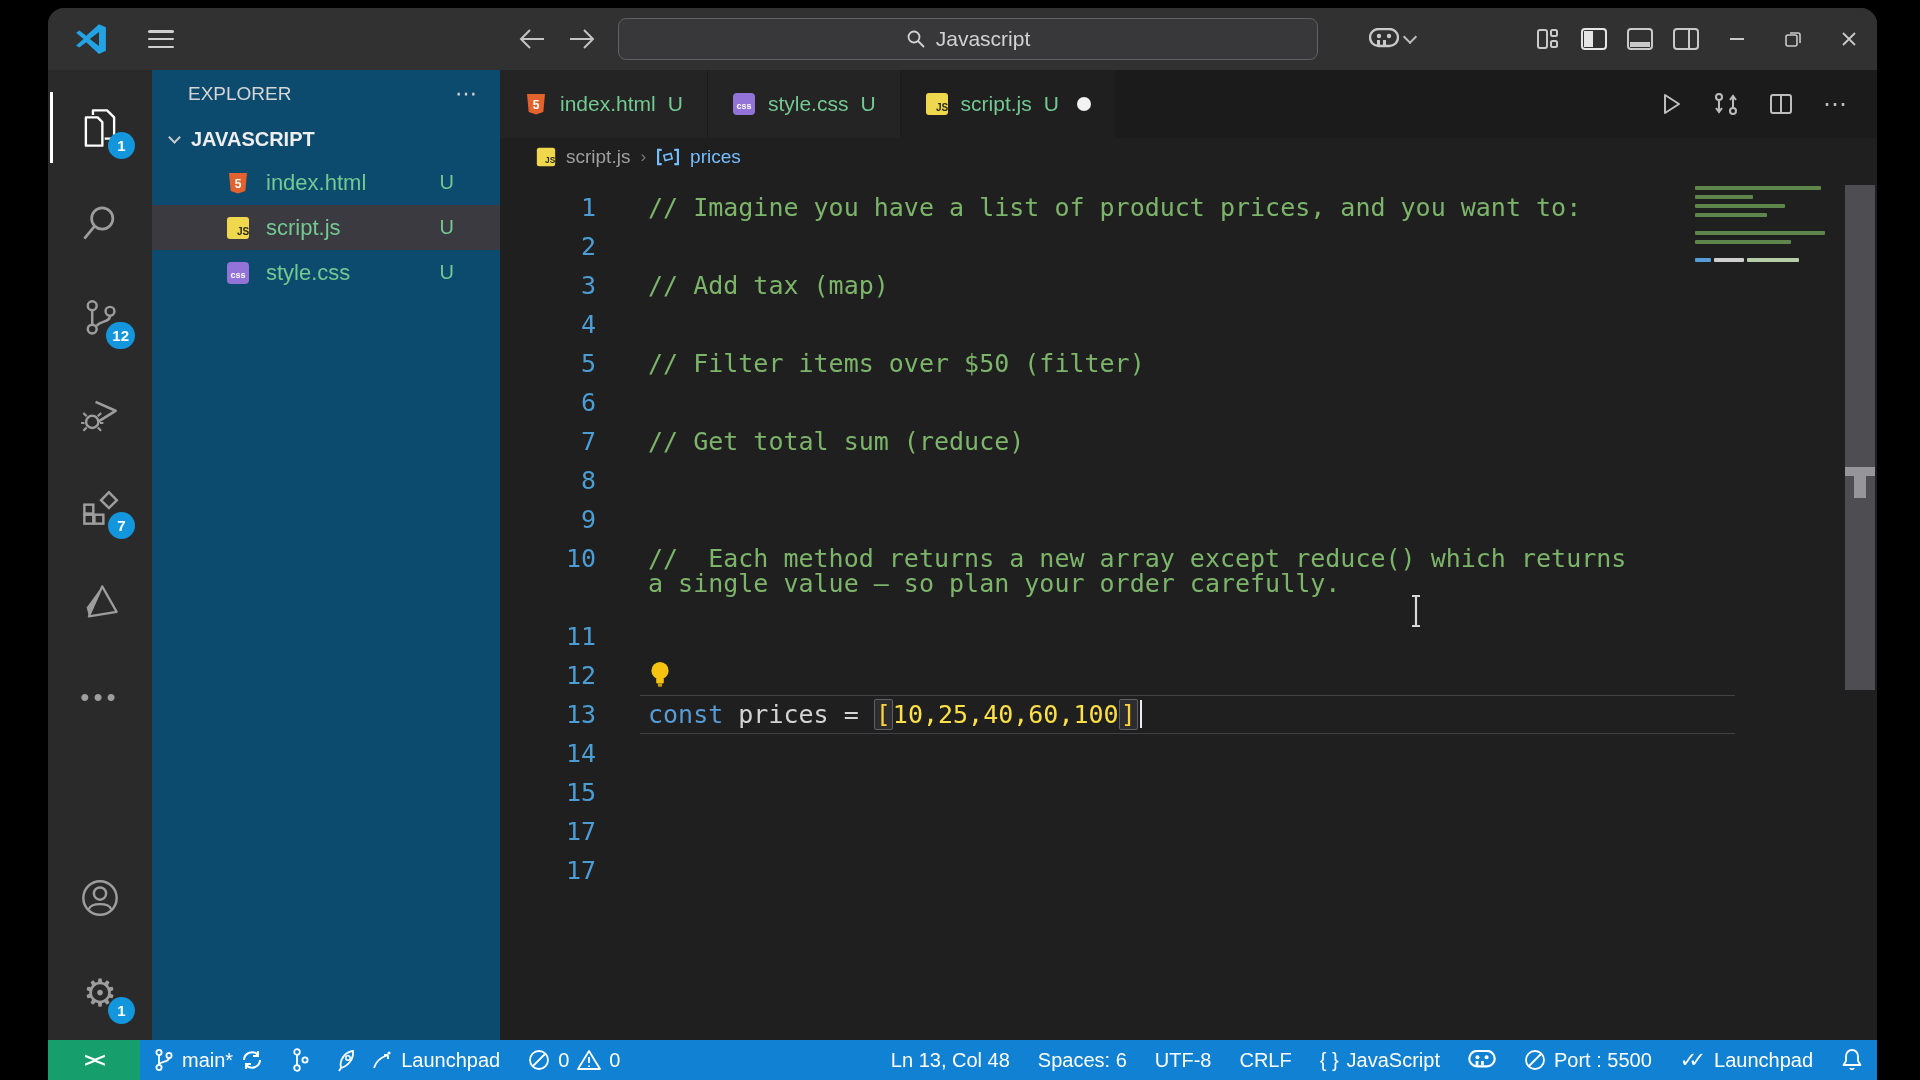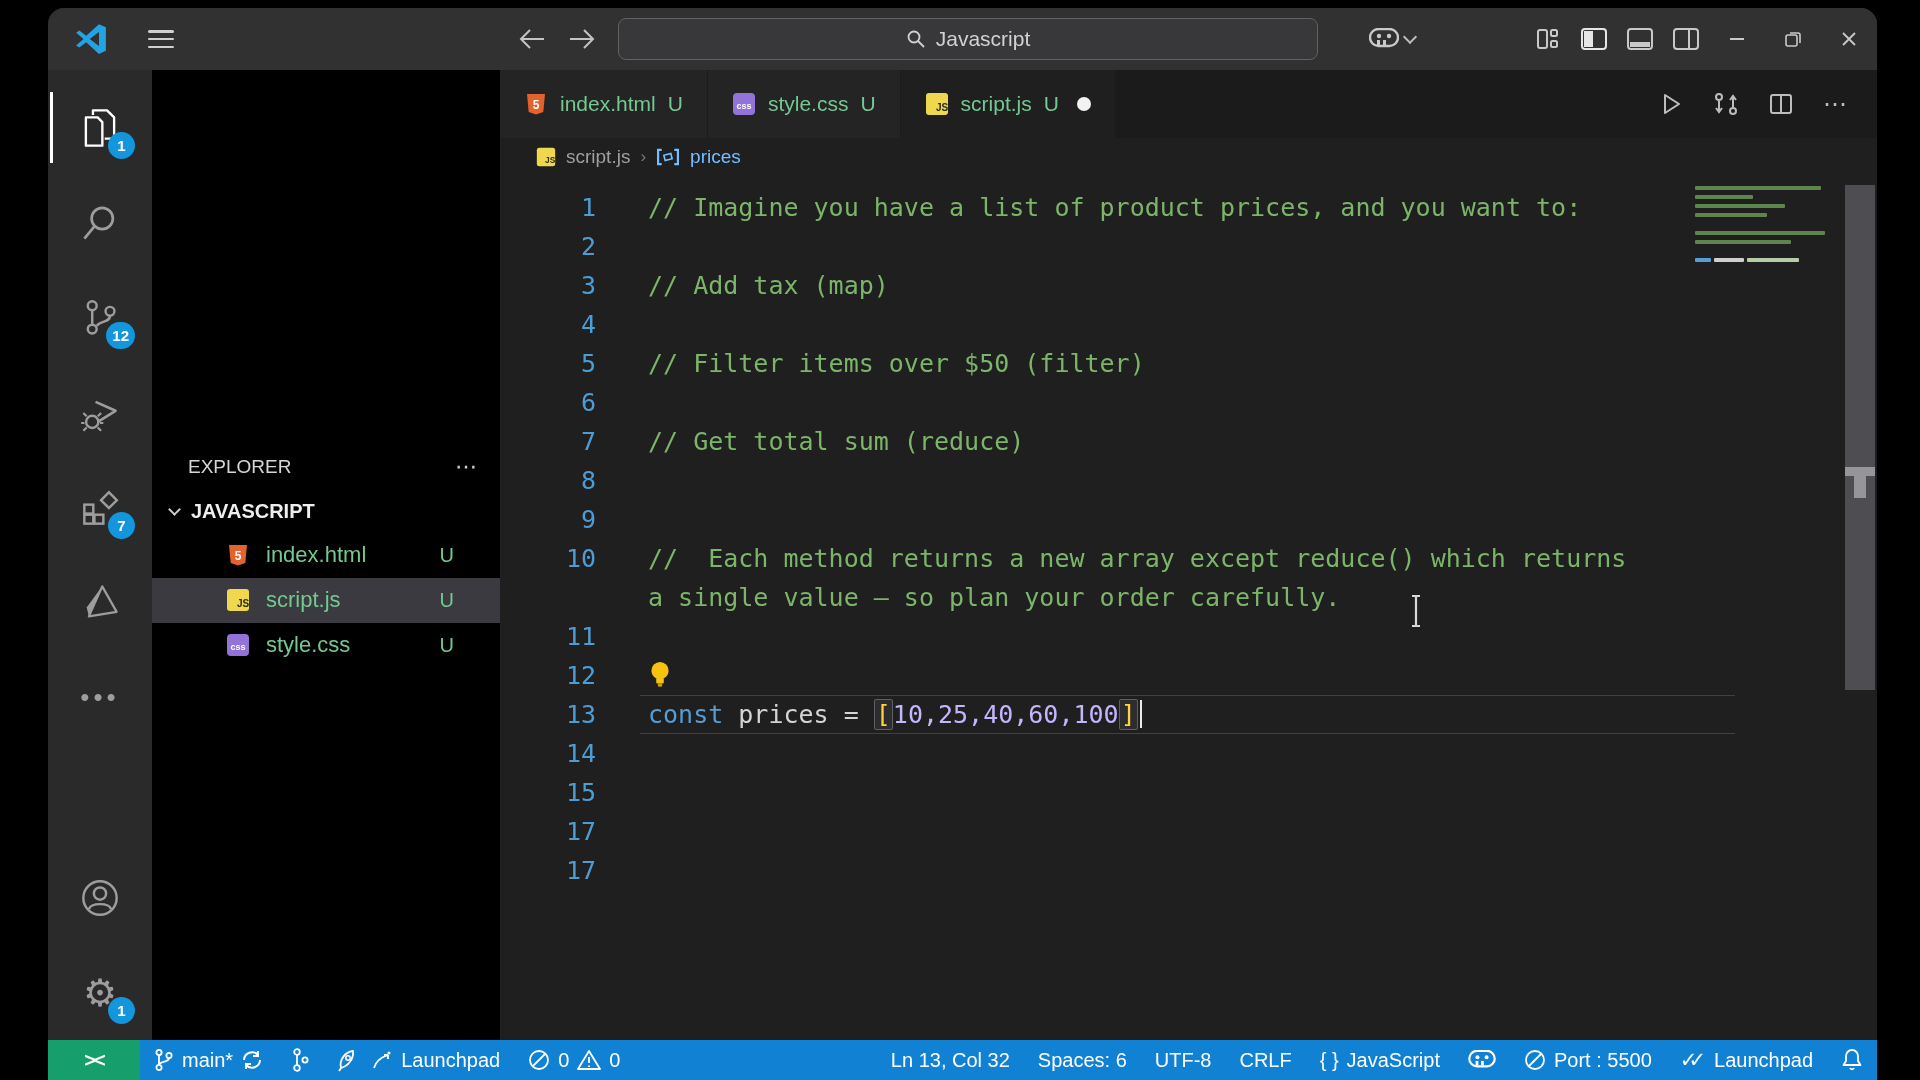--- a/index.html
+++ b/index.html
@@ -42,21 +42,21 @@
              color:#9d9d9d; cursor:pointer; }
   .ab-item.active { color:#ffffff; }
   .ab-item.active::before { content:""; position:absolute; left:2px; top:12px; bottom:12px; width:3px; background:#fff; }
   .ab-badge { position:absolute; right:17px; bottom:16px; min-width:27px; height:27px; padding:0 6px;
               background:#1496dc; border-radius:14px; color:#fff; font-size:15px; font-weight:bold;
               display:flex; align-items:center; justify-content:center; }
   .ab-spacer { flex:1 1 auto; }
   .ab-dots { color:#9d9d9d; font-size:26px; letter-spacing:4px; }
 
   
-  .sidebar { width:348px; background:#000000; flex:0 0 auto; display:flex; flex-direction:column; color:#cccccc;justify-content:center; }
+  .sidebar { width:348px; background:#0c4a6e; flex:0 0 auto; display:flex; flex-direction:column; color:#cccccc; }
   .sb-header { height:48px; display:flex; align-items:center; padding:0 20px 0 36px; }
   .sb-title { font-size:19px; color:#d6d6d6; }
   .sb-more { margin-left:auto; font-size:22px; letter-spacing:3px; color:#cfcfcf; cursor:pointer; }
   .sb-section { height:42px; display:flex; align-items:center; padding-left:12px; cursor:pointer; }
   .sb-chev { width:9px; height:9px; border-right:2px solid #cccccc; border-bottom:2px solid #cccccc;
              transform:rotate(45deg); margin:0 12px 4px 6px; }
   .sb-section-label { font-size:20px; font-weight:bold; color:#eeeeee; }
   .file-row { height:45px; display:flex; align-items:center; padding-left:74px; cursor:pointer; }
   .file-row.selected { background:#3a3a40; }
   .file-icon { width:24px; height:24px; margin-right:16px; flex:0 0 auto; }
@@ -85,25 +85,25 @@
   .bc-symbol { color:#75beff; }
 
   
   .codearea { flex:1 1 auto; position:relative; padding-top:12px; overflow:hidden;
               font-family:"DejaVu Sans Mono", monospace; }
   .code-row { display:flex; height:39px; line-height:39px; font-size:25px; position:relative; }
   .code-row.wrap2 { height:78px; }
   .ln { width:96px; text-align:right; color:#4d9dd5; flex:0 0 auto; }
   .ct { margin-left:52px; white-space:pre; color:#d4d4d4; }
   .comment .ct, .ct.comment { color:#7cb56a; }
-  .wrapline { position:absolute; left:148px; top:39px; white-space:pre; color:#7cb56a; }
+  .wrapline { position:absolute; left:148px; top:25px; white-space:pre; color:#7cb56a; }
   .kw { color:#569cd6; }
   .vr { color:#d4d4d4; }
   .op { color:#d4d4d4; }
-  .num-lit { color:#c4b5fd; }
+  .num-lit { color:#fde047; }
   .br { color:#ffd23e; border:1.5px solid #5f5f63; background:rgba(110,110,118,.18); padding:0 1px; border-radius:2px; }
   .cur-line-box { position:absolute; left:140px; top:0; width:1095px; height:39px;
                   border-top:1.5px solid #414144; border-bottom:1.5px solid #414144; pointer-events:none; }
   .caret { display:inline-block; width:2.5px; height:28px; background:#ececec; vertical-align:-5px; margin-left:2px; }
   .bulb { width:24px; height:28px; margin-left:52px; margin-top:5px; }
 
   
   .minimap { position:absolute; top:10px; right:44px; width:138px; }
   .mm-line { height:3.5px; border-radius:1px; background:#6a9955; margin-bottom:5.5px; opacity:.85; }
   .mm-gap { height:9px; }
@@ -536,21 +536,21 @@
         <svg width="24" height="22" viewBox="0 0 24 22">
           <path d="M12 2 L23 20 H1 Z" stroke="#fff" stroke-width="1.8" fill="none" stroke-linejoin="round"></path>
           <path d="M12 8 v6 M12 16.5 v1.5" stroke="#fff" stroke-width="1.8"></path>
         </svg>
         <span>0</span>
       </div>
 
       <div class="st-spacer"></div>
 
       <div class="st-item">
-          <span>Ln 13, Col 32</span>
+          <span>Ln 13, Col 48</span>
         </div>
       <div class="st-item">
           <span>Spaces: 6</span>
         </div>
       <div class="st-item">
           <span>UTF-8</span>
         </div>
       <div class="st-item">
           <span>CRLF</span>
         </div>

